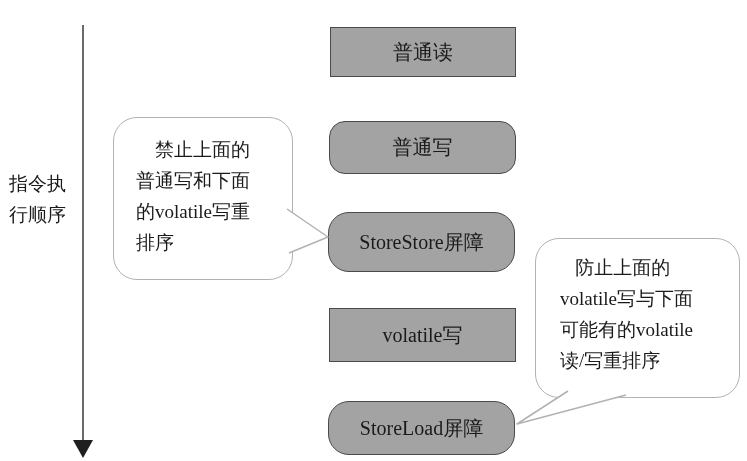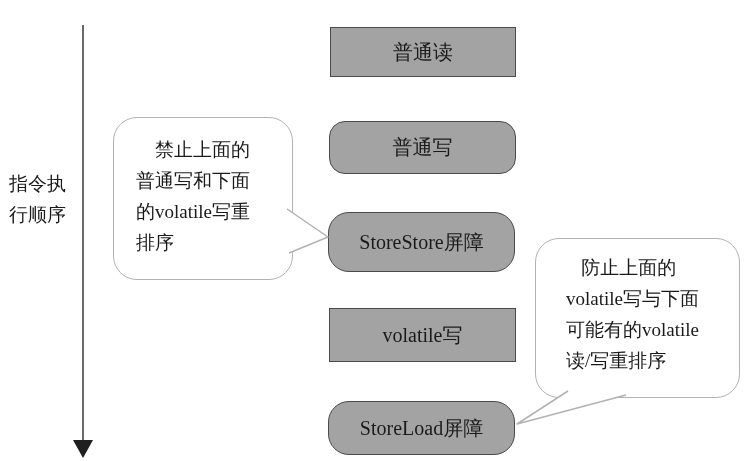--- a/index.html
+++ b/index.html
@@ -68,21 +68,21 @@
   }
   #bubble-0 {
     left: 113px; top: 117px;
     width: 180px; height: 163px;
     padding: 16px 6px 18px 22px;
     text-indent: 1em;
   }
   #bubble-1 {
     left: 535px; top: 238px;
     width: 205px; height: 160px;
-    padding: 13px 6px 0 30px;
+    padding: 13px 6px 0 24px;
     text-indent: 0.8em;
   }
   
   #overlay {
     position: absolute;
     left: 0; top: 0;
     width: 747px; height: 461px;
     pointer-events: none;
   }
 </style>

